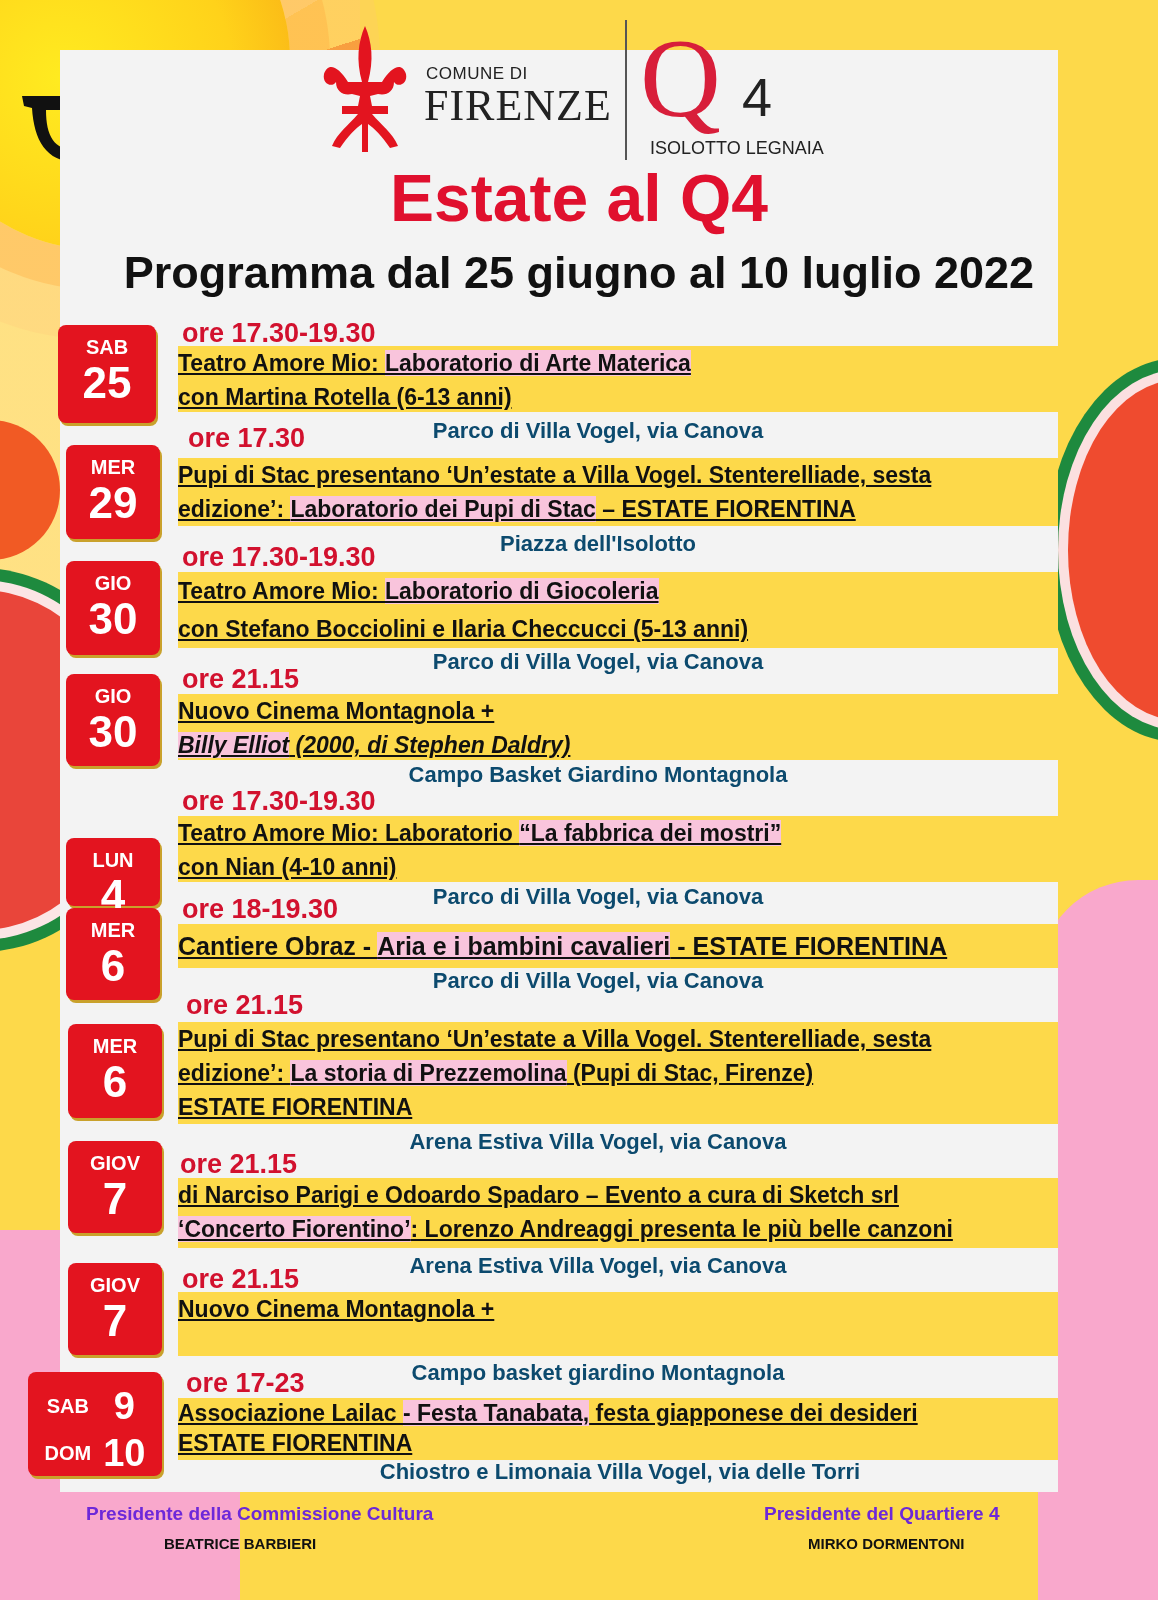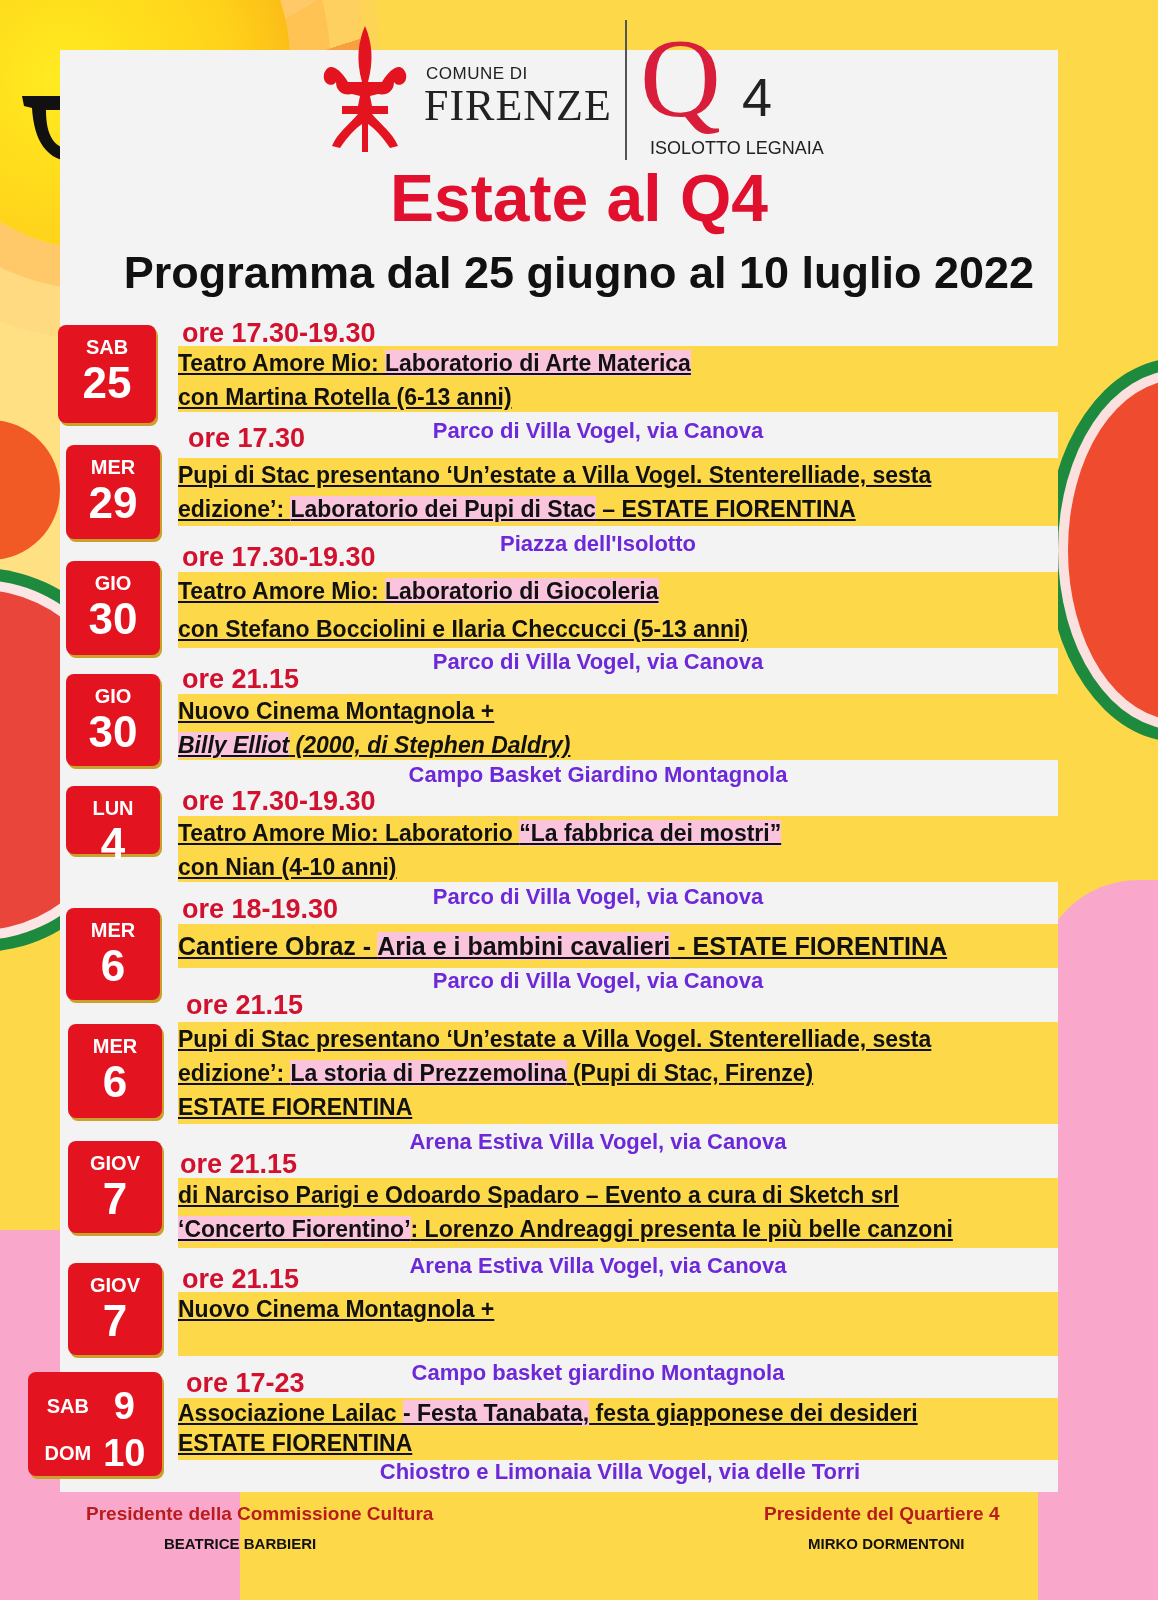--- a/index.html
+++ b/index.html
@@ -23,24 +23,24 @@
   .title{position:absolute;left:0;width:1158px;top:165px;text-align:center;font-size:66px;font-weight:bold;color:#e0102e;line-height:1;}
   .subtitle{position:absolute;left:0;width:1158px;top:250px;text-align:center;font-size:45px;font-weight:bold;color:#111;line-height:1;}
   .date-badge{position:absolute;background:#e3141f;border-radius:8px;color:#fff;text-align:center;box-shadow:2px 3px 0 #c9a12b;}
   .date-badge .dow{font-size:20px;font-weight:bold;line-height:1;margin-top:12px;}
   .date-badge .num{font-size:44px;font-weight:bold;line-height:1;margin-top:4px;}
   .badge-double{display:grid;grid-template-columns:auto auto;column-gap:12px;align-items:center;justify-content:center;padding-top:10px;}
   .badge-double .dow{font-size:20px;margin-top:0;}
   .badge-double .num{font-size:38px;margin-top:0;}
   .time{position:absolute;color:#d2112e;font-weight:bold;font-size:27px;line-height:1;}
   .band{position:absolute;left:178px;width:880px;background:#fdd94a;text-align:left;font-weight:bold;color:#111;font-size:23px;line-height:34px;text-decoration:underline;}
-  .venue{position:absolute;left:178px;width:840px;text-align:center;font-weight:bold;color:#6d28d9;font-size:22px;line-height:1;}
+  .venue{position:absolute;left:178px;width:840px;text-align:center;font-weight:bold;color:#0c4a6e;font-size:22px;line-height:1;}
   .hl{background:#f9c4dc;}
   .it{font-style:italic;}
-  .footer-label{position:absolute;font-size:19px;font-weight:bold;color:#b91c1c;}
+  .footer-label{position:absolute;font-size:19px;font-weight:bold;color:#6d28d9;}
   .footer-name{position:absolute;font-size:15px;font-weight:bold;color:#111;}
   .glasses{position:absolute;left:18px;top:88px;width:228px;height:80px;}
 </style>
 </head>
 <body>
 
 <div class="rays"></div>
 <div class="orange-left"></div>
 <div class="melon-left"></div>
 <div class="melon-right"></div>
@@ -105,21 +105,21 @@
   <div class="dow">GIO</div>
   <div class="num">30</div>
 </div>
 <div class="time" style="left:182px;top:666px;">ore 21.15</div>
 <div class="band" style="top:694px;height:66px;">
   <div>Nuovo Cinema Montagnola +</div>
   <div class="it"><span class="hl"> Billy Elliot</span><span> (2000, di Stephen Daldry)</span></div>
 </div>
 <div class="venue" style="top:764px;">Campo Basket Giardino Montagnola</div>
 
-<div class="date-badge" style="left:66px;top:786px;width:94px;height:68px;">
+<div class="date-badge" style="left:66px;top:838px;width:94px;height:68px;">
   <div class="dow">LUN</div>
   <div class="num">4</div>
 </div>
 <div class="time" style="left:182px;top:788px;">ore 17.30-19.30</div>
 <div class="band" style="top:816px;height:66px;">
   <div><span>Teatro Amore Mio: Laboratorio </span><span class="hl">“La fabbrica dei mostri” </span></div>
   <div>con Nian (4-10 anni)</div>
 </div>
 <div class="venue" style="top:886px;">Parco di Villa Vogel, via Canova</div>
 

